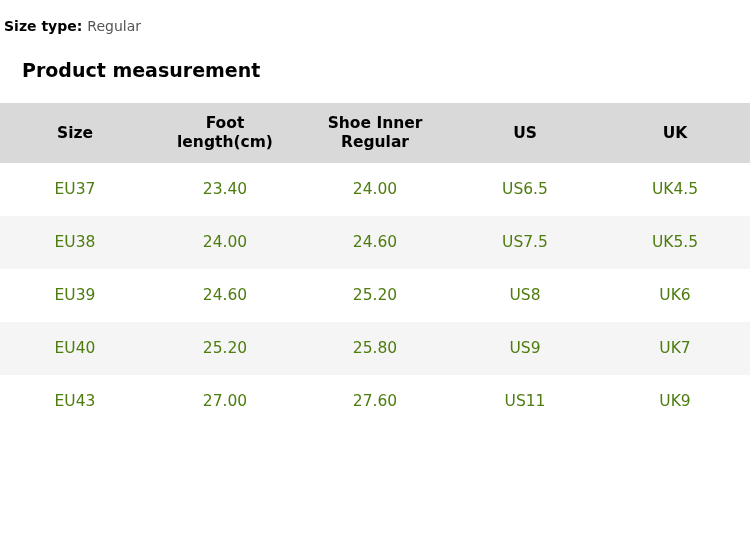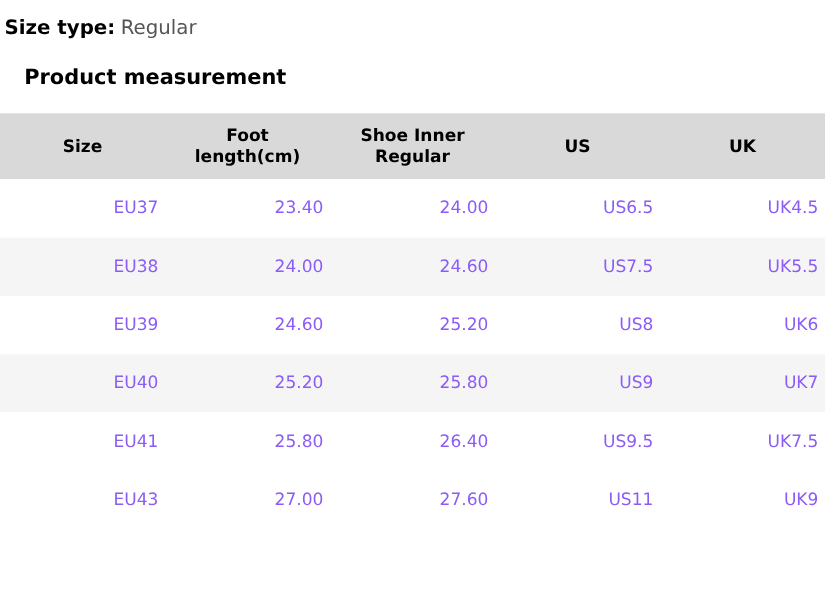--- a/index.html
+++ b/index.html
@@ -15,21 +15,21 @@
     overflow: hidden;
   }
   .page {
     position: relative;
     width: 750px;
     height: 538px;
     box-sizing: border-box;
   }
   .size-type-line {
     padding: 14px 18px 0 4px;
-    font-size: 18px;
+    font-size: 14px;
     line-height: 24px;
     white-space: nowrap;
   }
   .size-type-label {
     font-weight: bold;
     color: #000;
   }
   .size-type-value {
     color: #555555;
     font-weight: normal;
@@ -59,26 +59,26 @@
     font-size: 15.5px;
     font-weight: bold;
     text-align: center;
     padding: 11px 6px;
     line-height: 19px;
     vertical-align: middle;
     border: none;
   }
   table.measure tbody td {
     font-size: 15.5px;
-    text-align: right;
+    text-align: center;
     padding: 17px 6px;
     line-height: 19px;
     vertical-align: middle;
     border: none;
-    color: #8b5cf6;
+    color: #4d7c0f;
   }
   table.measure tbody tr.odd td {
     background: #ffffff;
   }
   table.measure tbody tr.even td {
     background: #f5f5f5;
   }
 </style>
 </head>
 <body>
@@ -131,27 +131,20 @@
         <td>UK6</td>
       </tr>
       <tr class="even">
         <td>EU40</td>
         <td>25.20</td>
         <td>25.80</td>
         <td>US9</td>
         <td>UK7</td>
       </tr>
       <tr class="odd">
-        <td>EU41</td>
-        <td>25.80</td>
-        <td>26.40</td>
-        <td>US9.5</td>
-        <td>UK7.5</td>
-      </tr>
-      <tr class="odd">
         <td>EU43</td>
         <td>27.00</td>
         <td>27.60</td>
         <td>US11</td>
         <td>UK9</td>
       </tr>
     </tbody>
   </table>
 
 </div>

